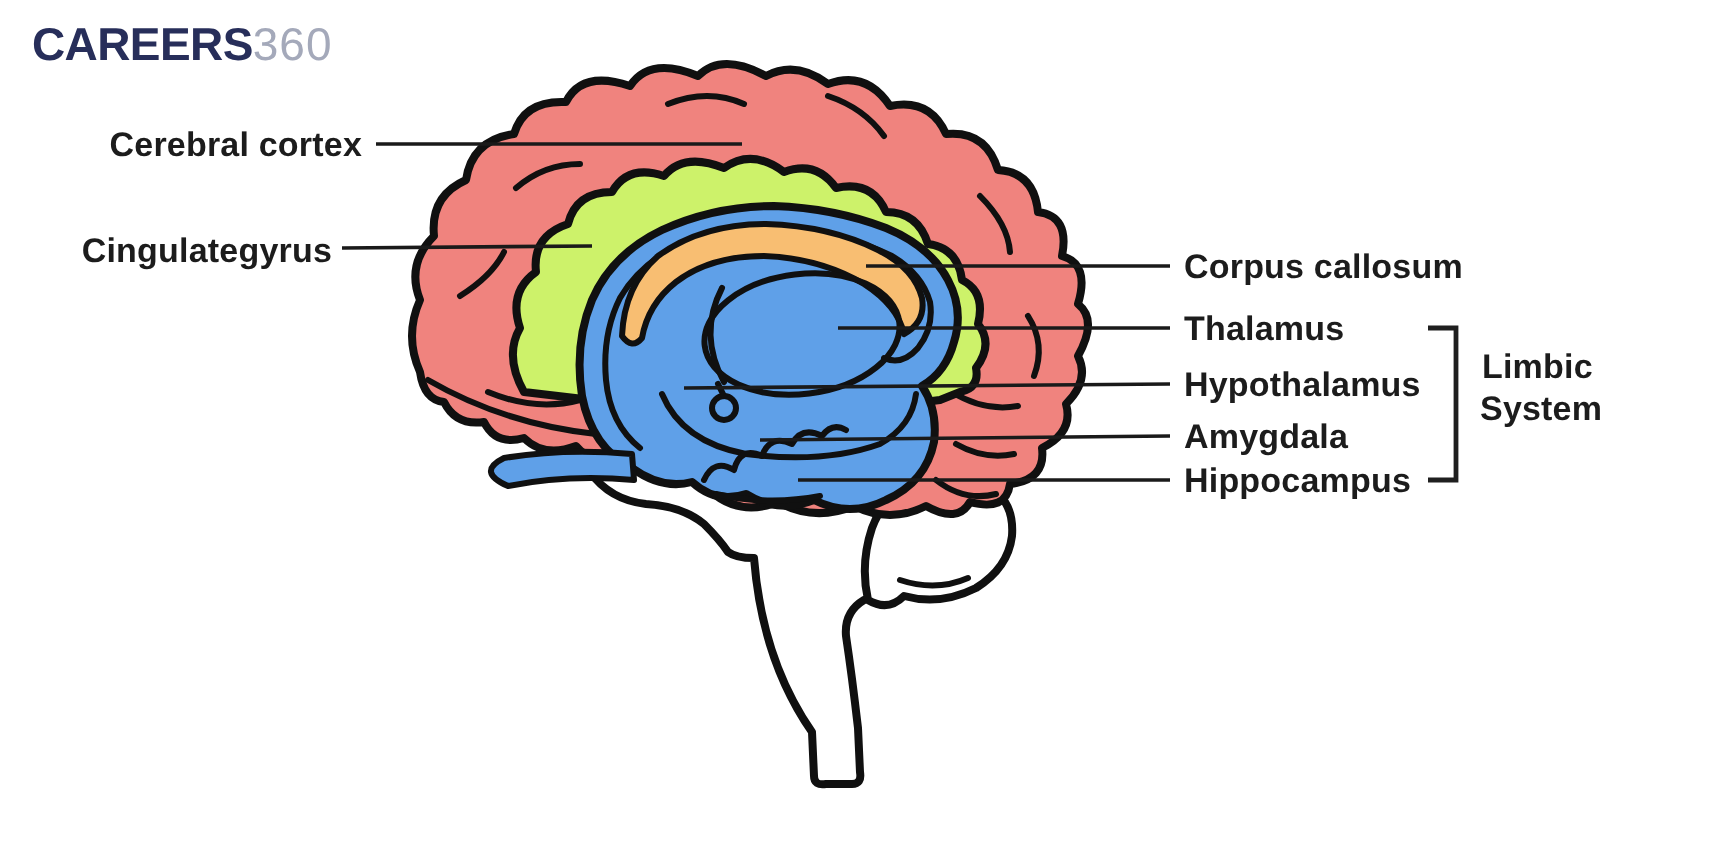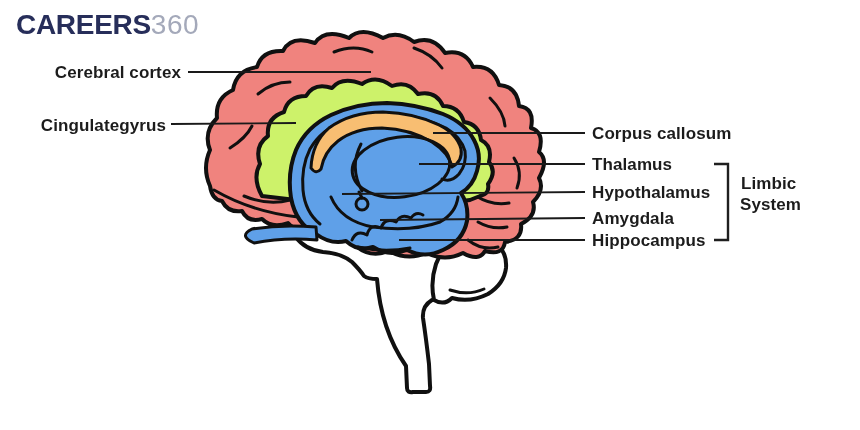--- a/index.html
+++ b/index.html
@@ -1,19 +1,19 @@
 <!DOCTYPE html>
 <html><head>
 <meta charset="utf-8">
 <style>
   html,body{margin:0;padding:0;background:#fff;}
   body{width:860px;height:430px;overflow:hidden;position:relative;
        font-family:"Liberation Sans","DejaVu Sans",sans-serif;}
   .stage{position:absolute;inset:0;width:860px;height:430px;}
-  .logo{position:absolute;left:16px;top:9px;font-size:28px;font-weight:bold;
+  .logo{position:absolute;left:16px;top:9px;font-size:23px;font-weight:bold;
         letter-spacing:-0.3px;white-space:nowrap;}
   .logo .suffix{font-weight:normal;letter-spacing:0.5px;}
   svg{position:absolute;left:0;top:0;}
   svg text{font-family:"Liberation Sans","DejaVu Sans",sans-serif;
            font-size:17px;font-weight:bold;fill:#1c1c1c;letter-spacing:0.1px;}
   .outline{fill:none;stroke:#101010;stroke-width:4;stroke-linecap:round;stroke-linejoin:round;}
   .outline-thin{fill:none;stroke:#101010;stroke-width:3;stroke-linecap:round;stroke-linejoin:round;}
   .region{stroke:#101010;stroke-width:4;stroke-linejoin:round;}
   .region-thin{stroke:#101010;stroke-width:3;stroke-linejoin:round;}
   .leader{stroke:#1a1a1a;stroke-width:1.8;}

